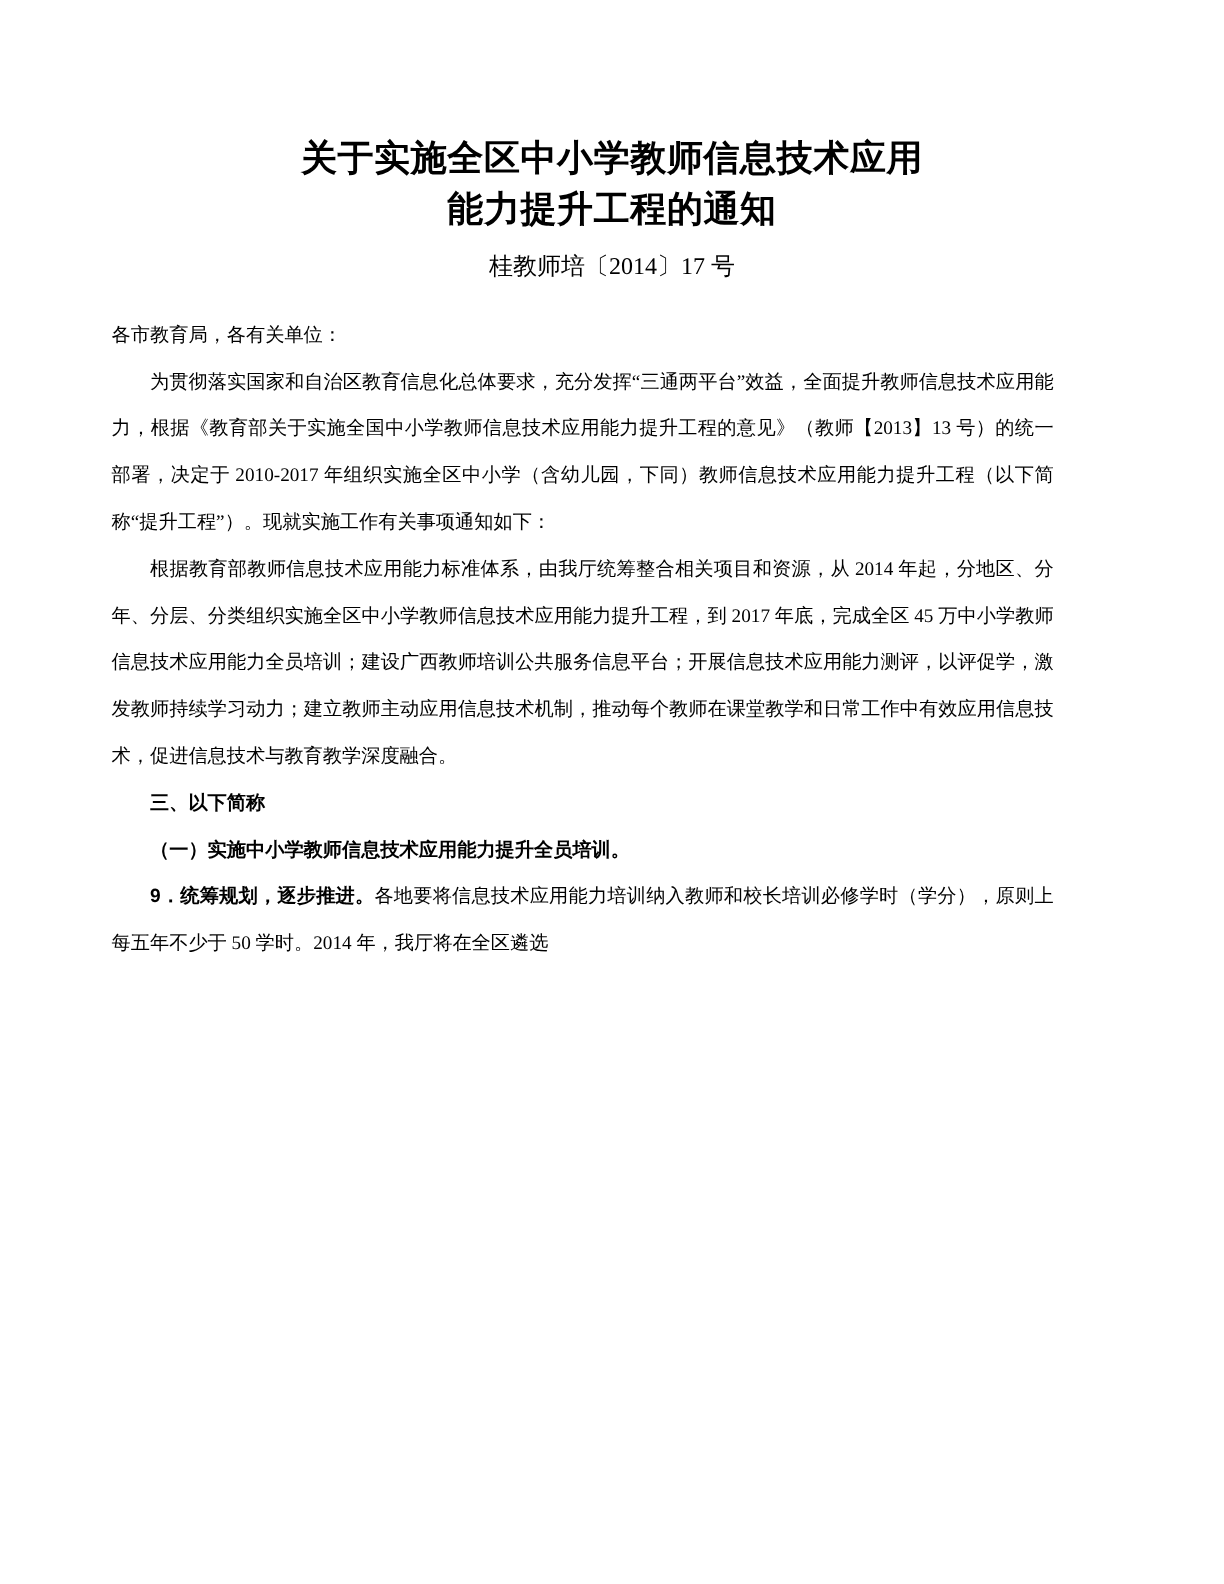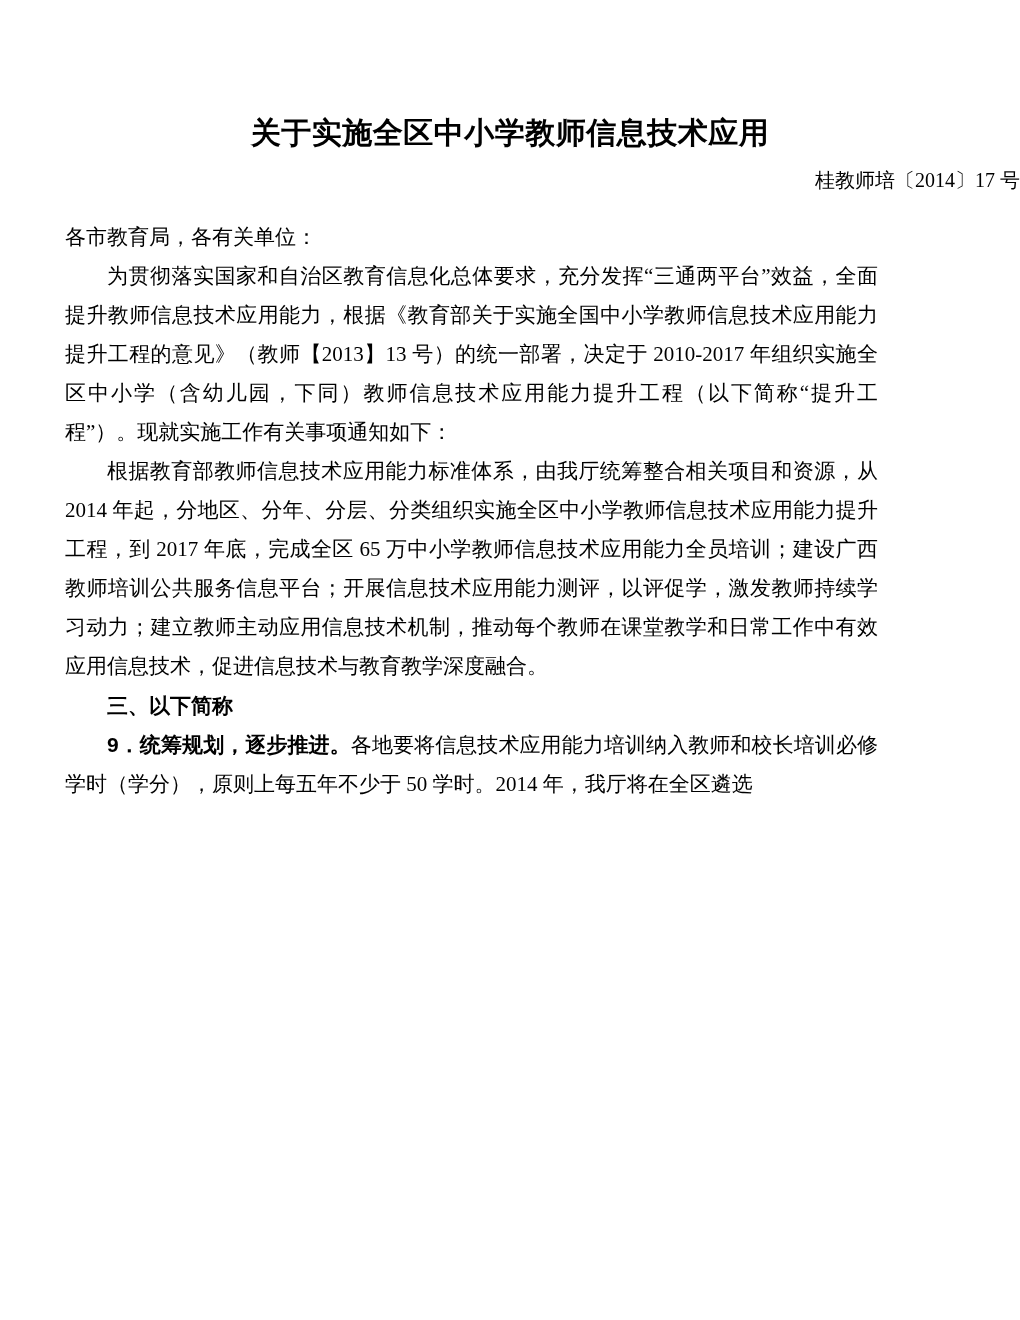--- a/index.html
+++ b/index.html
@@ -24,28 +24,28 @@
     font-size: 30px;
     font-weight: bold;
     line-height: 42px;
     letter-spacing: 0.5px;
   }
   .title .tline {
     display: block;
   }
   .doc-number {
     margin-top: 12px;
-    text-align: right;
+    text-align: center;
     font-size: 20px;
     font-weight: normal;
     line-height: 28px;
   }
   .doc-body {
-    margin: 24px 142px 0 65px;
-    font-size: 21px;
+    margin: 24px 142px 0 93px;
+    font-size: 16px;
     line-height: 39px;
     text-align: justify;
   }
   .doc-body p {
     margin: 0;
     text-indent: 2em;
   }
   .doc-body p.salutation {
     text-indent: 0;
   }
@@ -58,22 +58,24 @@
     font-weight: bold;
     font-family: "Liberation Sans", "DejaVu Sans", sans-serif;
   }
 </style>
 </head>
 <body>
 
 <div class="page">
   <h1 class="title">
     <span class="tline">关于实施全区中小学教师信息技术应用</span>
+    <span class="tline">能力提升工程的通知</span>
   </h1>
   <div class="doc-number">桂教师培〔2014〕17 号</div>
   <div class="doc-body" id="doc-body">
       <p class="salutation"><span>各市教育局，各有关单位：</span></p>
       <p class="para"><span>为贯彻落实国家和自治区教育信息化总体要求，充分发挥“三通两平台”效益，全面提升教师信息技术应用能力，根据《教育部关于实施全国中小学教师信息技术应用能力提升工程的意见》（教师【2013】13 号）的统一部署，决定于 2010-2017 年组织实施全区中小学（含幼儿园，下同）教师信息技术应用能力提升工程（以下简称“提升工程”）。现就实施工作有关事项通知如下：</span></p>
-      <p class="para"><span>根据教育部教师信息技术应用能力标准体系，由我厅统筹整合相关项目和资源，从 2014 年起，分地区、分年、分层、分类组织实施全区中小学教师信息技术应用能力提升工程，到 2017 年底，完成全区 65 万中小学教师信息技术应用能力全员培训；建设广西教师培训公共服务信息平台；开展信息技术应用能力测评，以评促学，激发教师持续学习动力；建立教师主动应用信息技术机制，推动每个教师在课堂教学和日常工作中有效应用信息技术，促进信息技术与教育教学深度融合。</span></p>
+      <p class="para"><span>根据教育部教师信息技术应用能力标准体系，由我厅统筹整合相关项目和资源，从 2014 年起，分地区、分年、分层、分类组织实施全区中小学教师信息技术应用能力提升工程，到 2017 年底，完成全区 45 万中小学教师信息技术应用能力全员培训；建设广西教师培训公共服务信息平台；开展信息技术应用能力测评，以评促学，激发教师持续学习动力；建立教师主动应用信息技术机制，推动每个教师在课堂教学和日常工作中有效应用信息技术，促进信息技术与教育教学深度融合。</span></p>
       <p class="heading"><span>三、以下简称</span></p>
+      <p class="subheading"><span>（一）实施中小学教师信息技术应用能力提升全员培训。</span></p>
       <p class="para"><span class="bold">9．统筹规划，逐步推进。</span><span>各地要将信息技术应用能力培训纳入教师和校长培训必修学时（学分），原则上每五年不少于 50 学时。2014 年，我厅将在全区遴选</span></p>
     </div>
 </div>
 
 </body></html>

